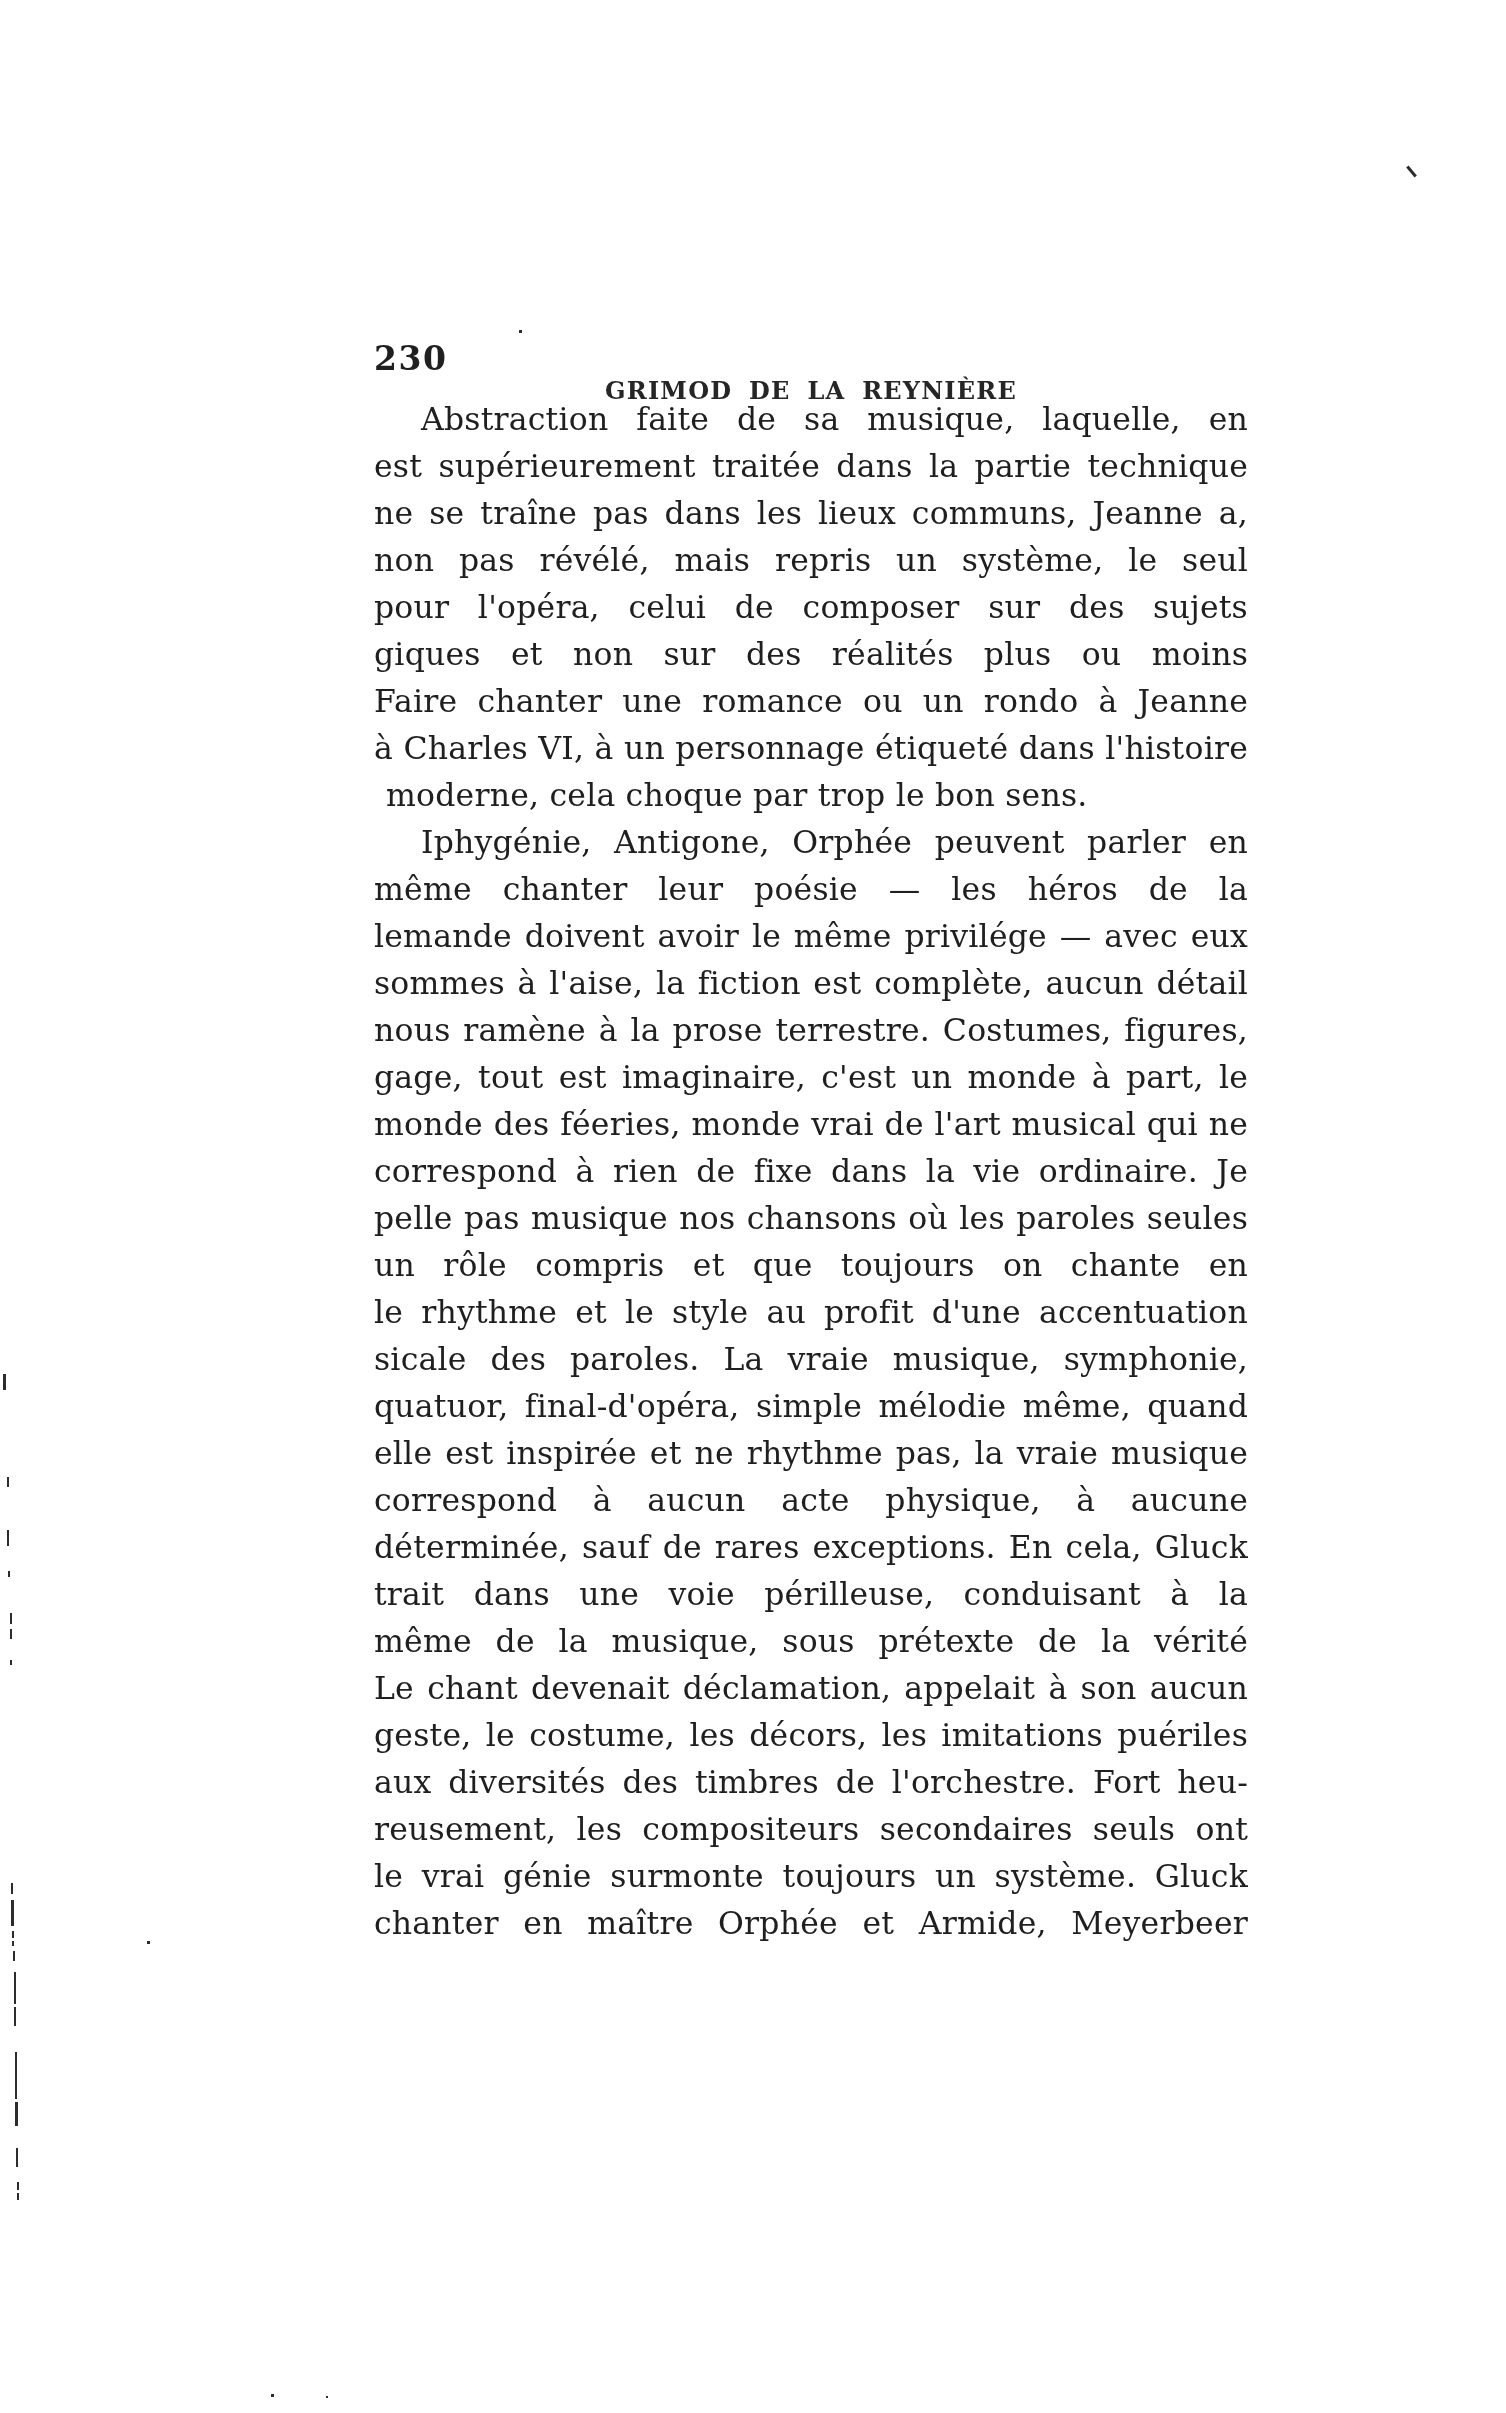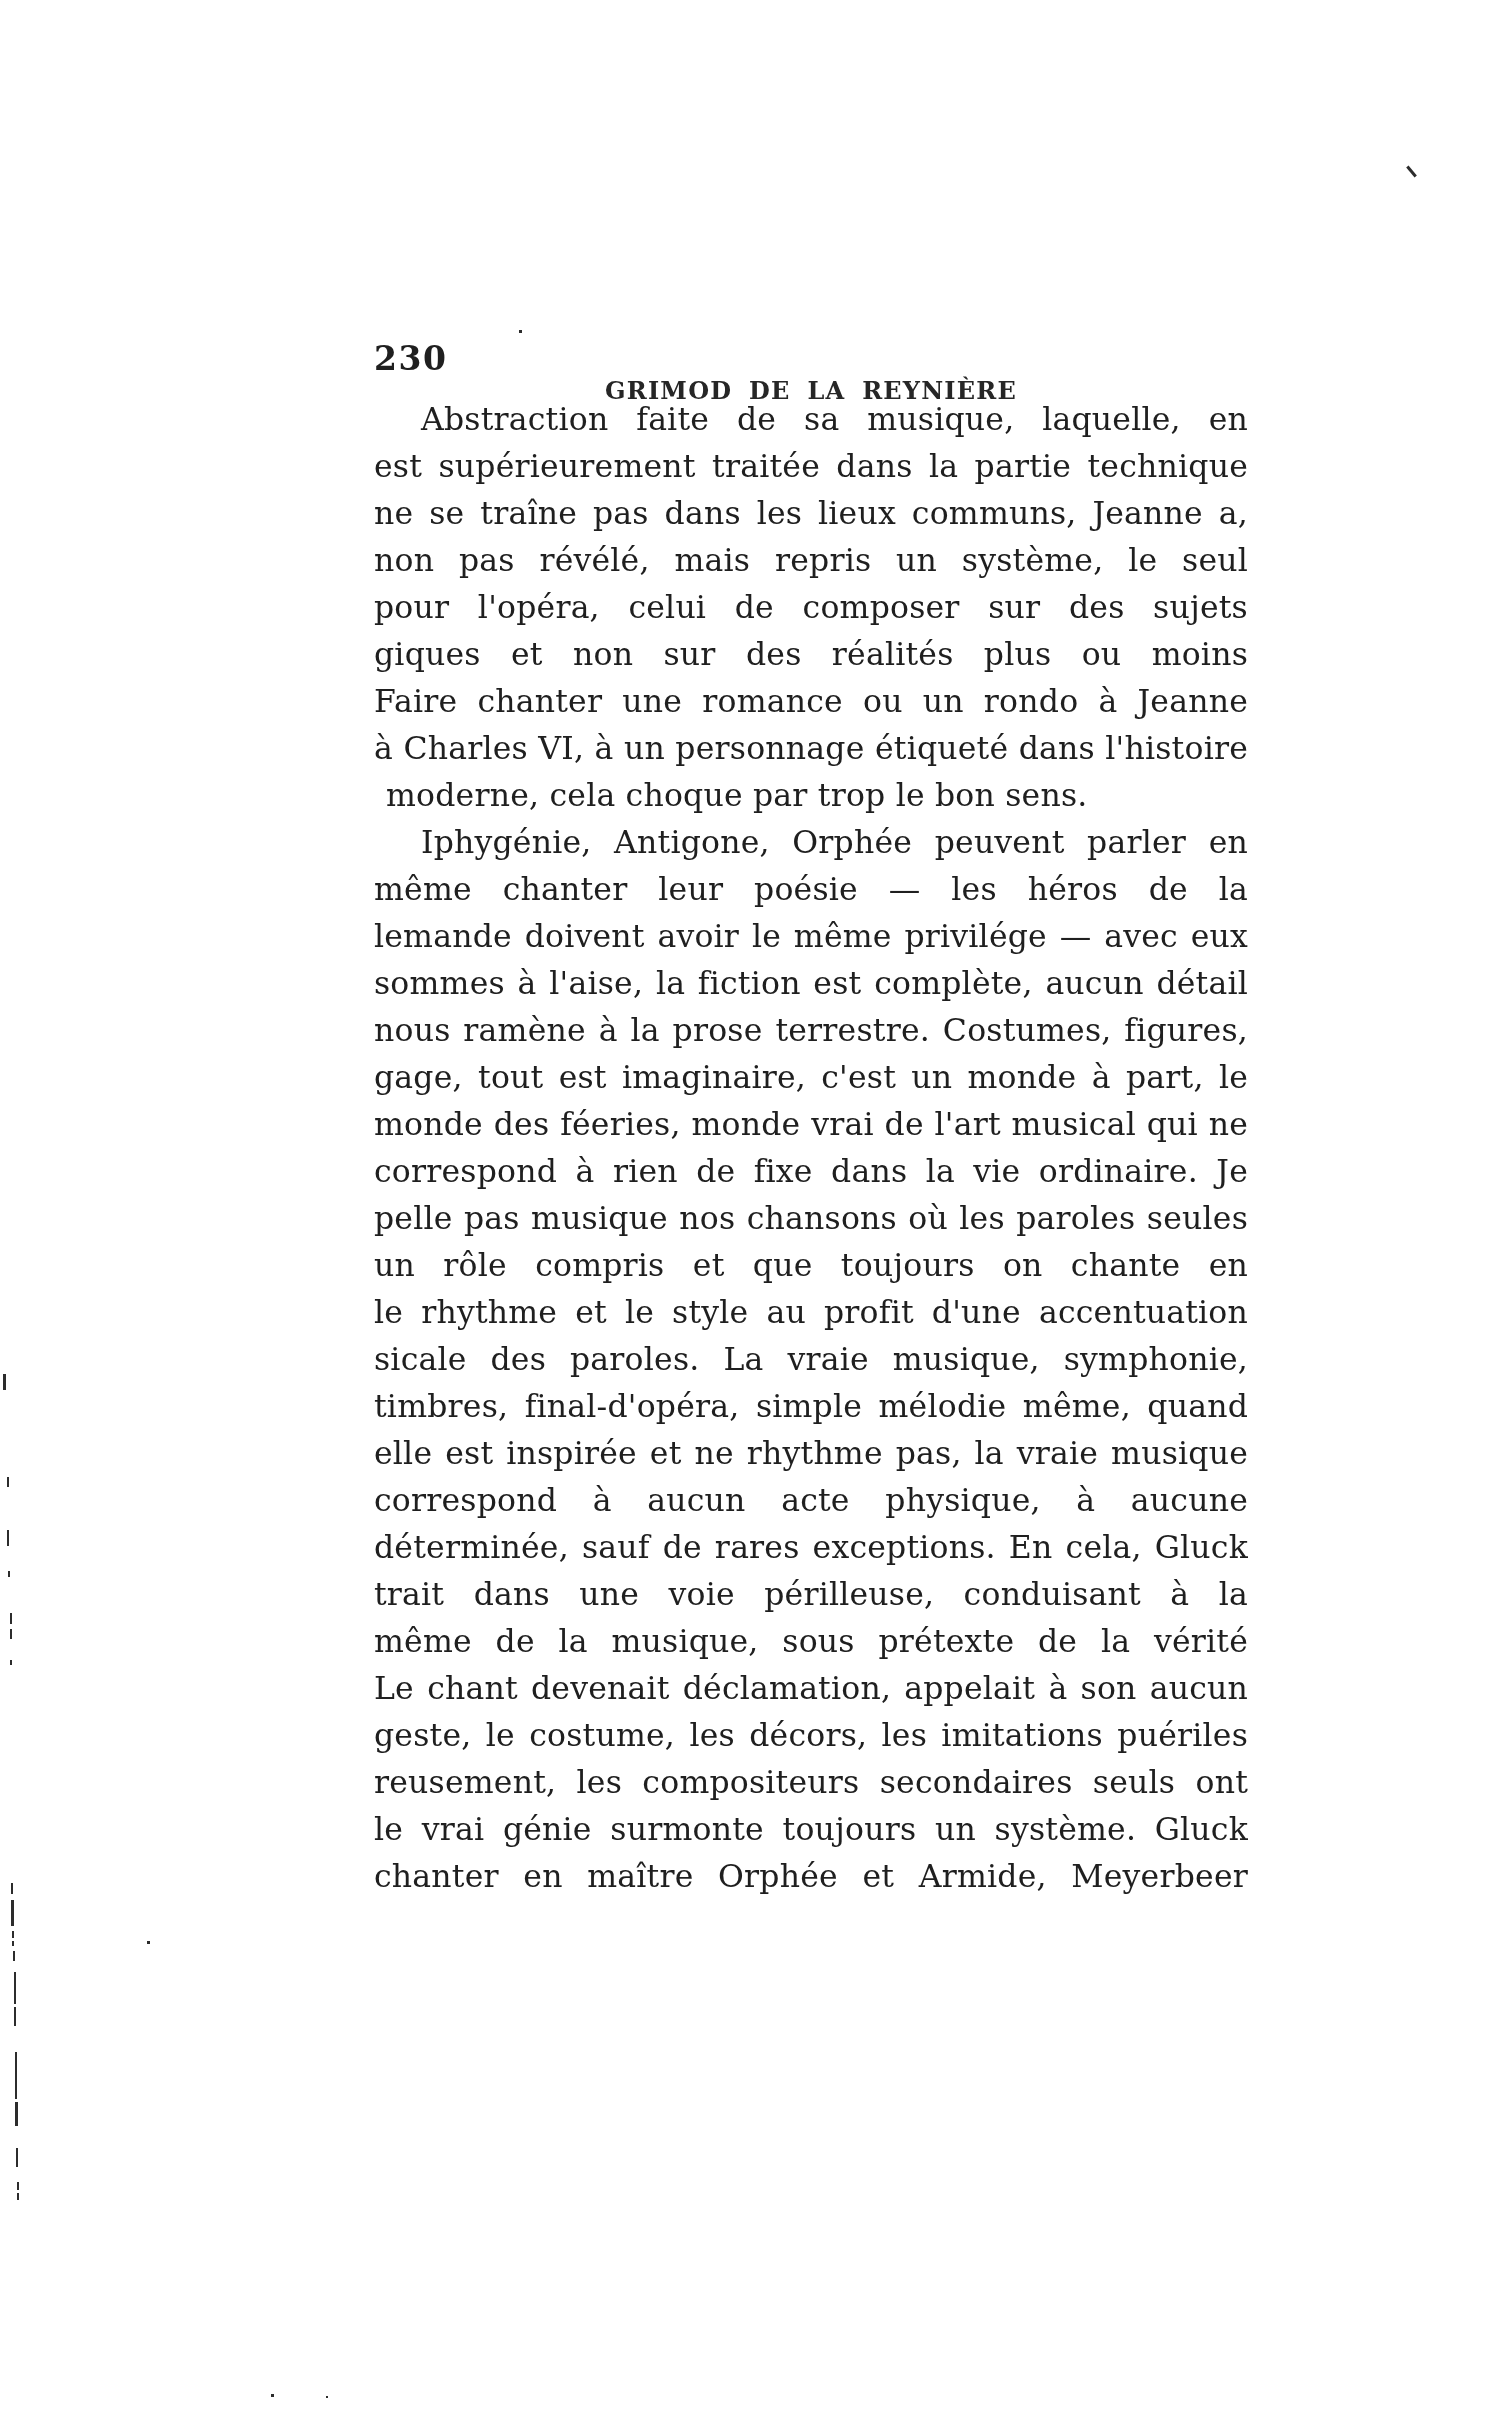--- a/index.html
+++ b/index.html
@@ -118,28 +118,29 @@
       <div class="line">lemande doivent avoir le même privilége — avec eux nous</div>
       <div class="line">sommes à l'aise, la fiction est complète, aucun détail ne</div>
       <div class="line">nous ramène à la prose terrestre. Costumes, figures, lan-</div>
       <div class="line">gage, tout est imaginaire, c'est un monde à part, le</div>
       <div class="line">monde des féeries, monde vrai de l'art musical qui ne</div>
       <div class="line">correspond à rien de fixe dans la vie ordinaire. Je n'ap-</div>
       <div class="line">pelle pas musique nos chansons où les paroles seules ont</div>
       <div class="line">un rôle compris et que toujours on chante en sacrifiant</div>
       <div class="line">le rhythme et le style au profit d'une accentuation peu mu-</div>
       <div class="line">sicale des paroles. La vraie musique, symphonie, sonate,</div>
-      <div class="line">timbres, final-d'opéra, simple mélodie même, quand</div>
+      <div class="line">quatuor, final-d'opéra, simple mélodie même, quand</div>
       <div class="line">elle est inspirée et ne rhythme pas, la vraie musique ne</div>
       <div class="line">correspond à aucun acte physique, à aucune expression</div>
       <div class="line">déterminée, sauf de rares exceptions. En cela, Gluck en-</div>
       <div class="line">trait dans une voie périlleuse, conduisant à la suppression</div>
       <div class="line">même de la musique, sous prétexte de la vérité musicale.</div>
       <div class="line">Le chant devenait déclamation, appelait à son aucun le</div>
       <div class="line">geste, le costume, les décors, les imitations puériles dues</div>
+      <div class="line">aux diversités des timbres de l'orchestre. Fort heu-</div>
       <div class="line">reusement, les compositeurs secondaires seuls ont abusé ;</div>
       <div class="line">le vrai génie surmonte toujours un système. Gluck fait</div>
       <div class="line">chanter en maître Orphée et Armide, Meyerbeer trouve</div>
     </main>
 
   <div class="artifact-layer">
       <div class="mark" style="left: 1410px; top: 165px; width: 3.2px; height: 13px; transform: rotate(-40deg);"></div>
       <div class="mark" style="left: 519px; top: 330px; width: 3.2px; height: 3.2px;"></div>
       <div class="mark" style="left: 3.2px; top: 1374px; width: 2.4px; height: 16px;"></div>
       <div class="mark" style="left: 6.5px; top: 1477px; width: 2.4px; height: 9.7px;"></div>

